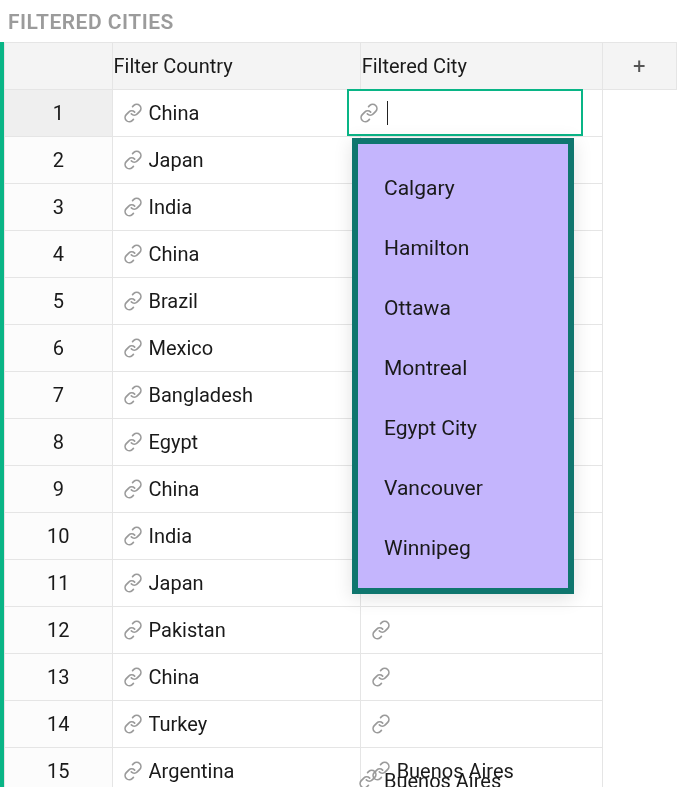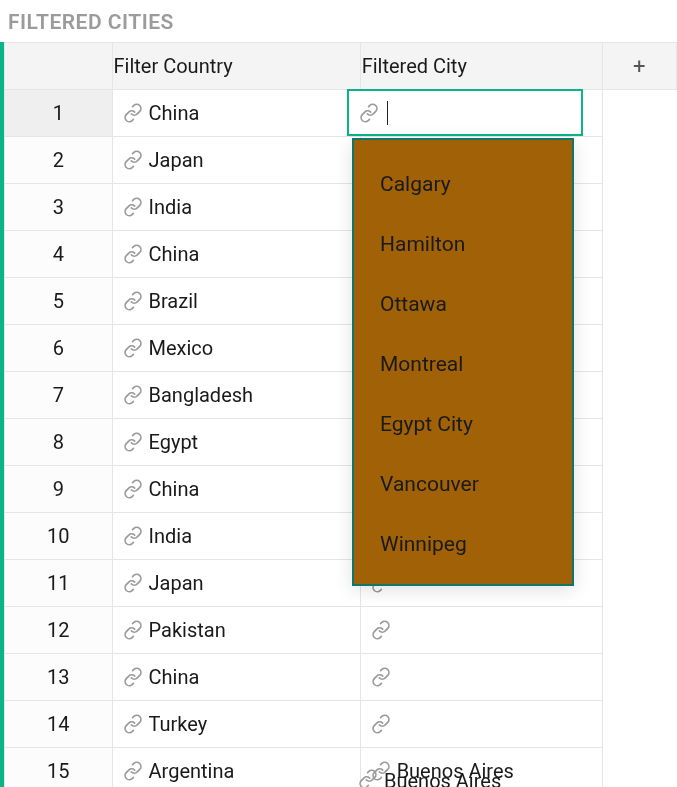--- a/index.html
+++ b/index.html
@@ -92,22 +92,22 @@
   .active-cell .caret {
     width: 1px;
     height: 24px;
     background: #222;
     animation: blink 1s step-end infinite;
     margin-left: 2px;
   }
   @keyframes blink { 50% { opacity: 0; } }
   .dropdown {
     position: absolute;
-    background: #a16207;
-    border: 2px solid #0f766e;
+    background: #c4b5fd;
+    border: 6px solid #0f766e;
     box-shadow: 0 4px 18px rgba(0,0,0,0.12);
     padding: 14px 0 10px 0;
   }
   .dropdown-item {
     padding: 18px 26px;
     font-size: 21px;
     color: #1a1a1a;
     white-space: nowrap;
     cursor: pointer;
   }

